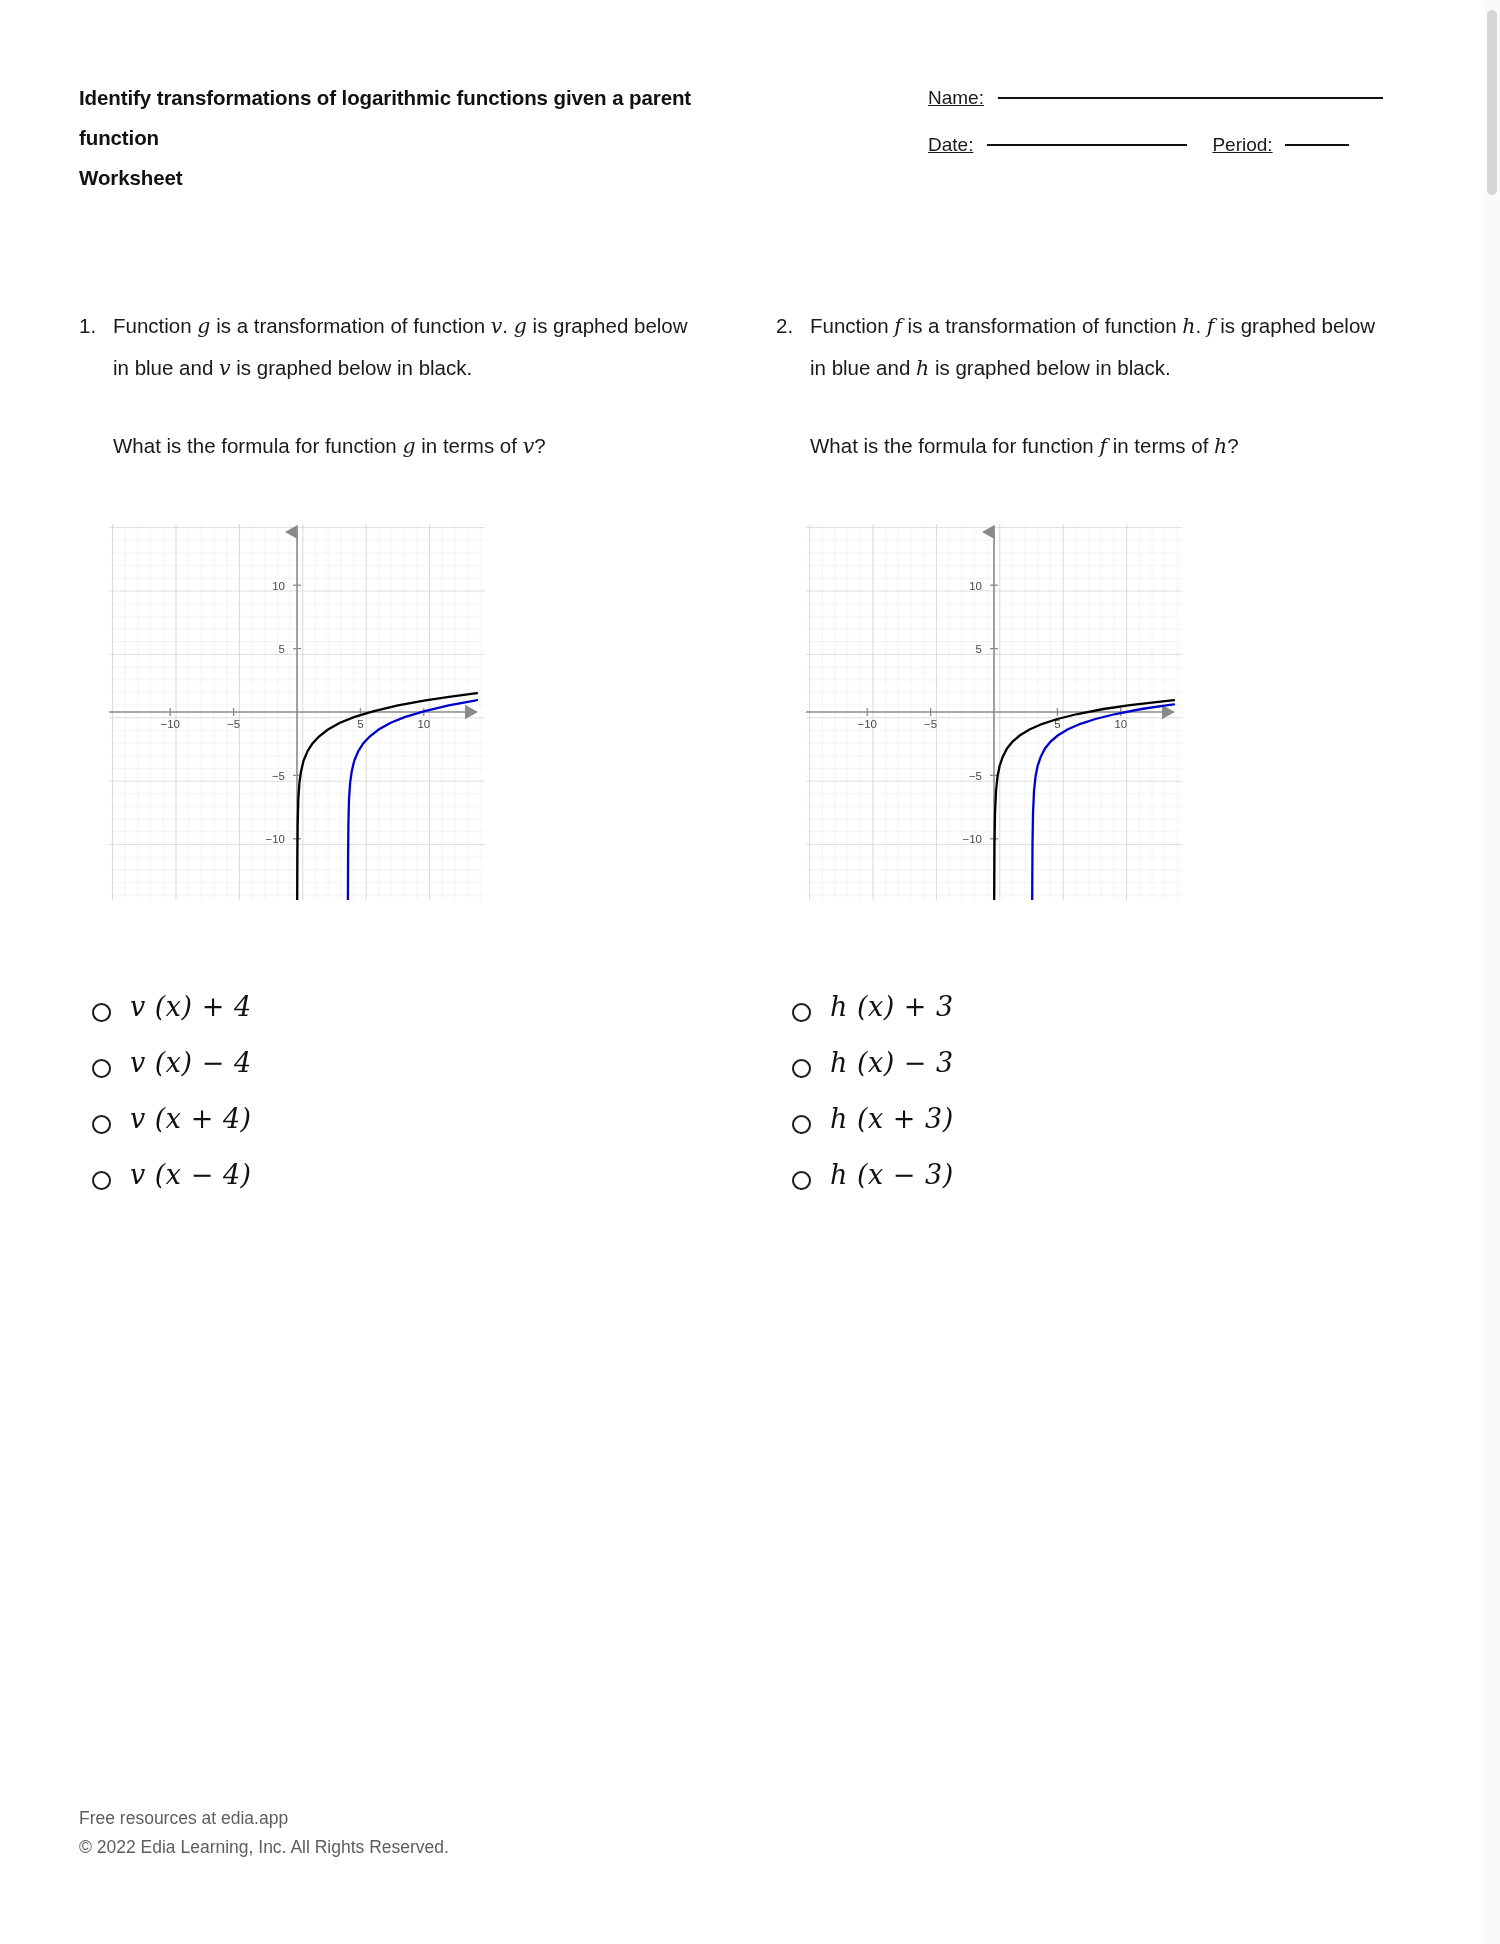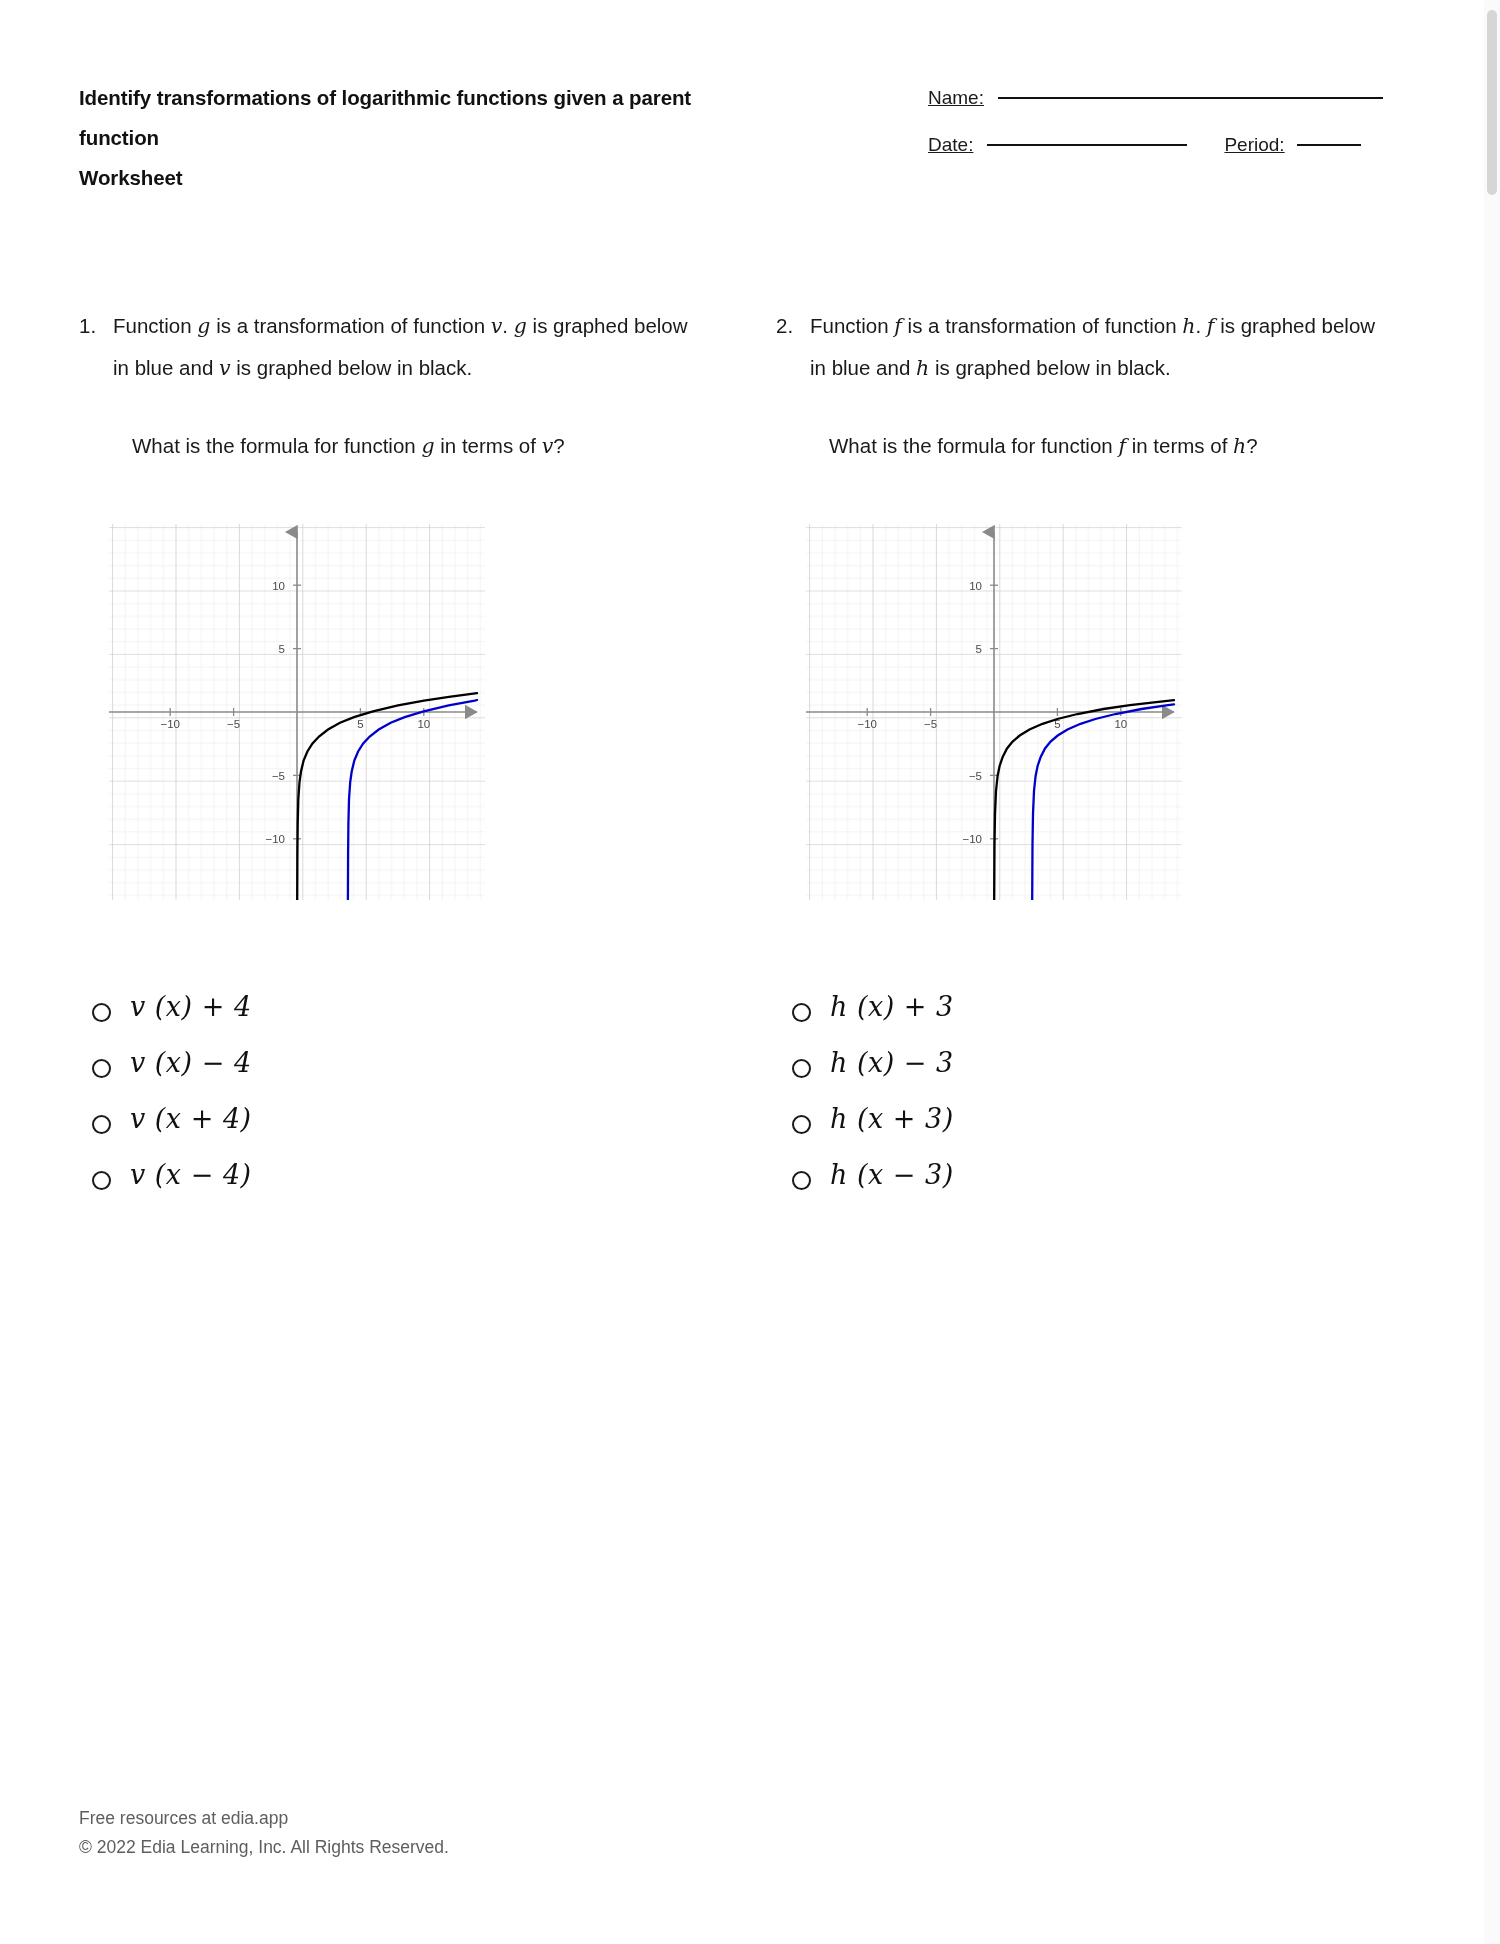--- a/index.html
+++ b/index.html
@@ -81,21 +81,21 @@
   .rule {
     display: inline-block;
     height: 0;
     border-bottom: 2.2px solid #111;
     position: relative;
     top: -5px;
   }
   .rule-name  { width: 385px; margin-left: 14px; }
   .rule-date  { width: 200px; margin-left: 14px; }
   .rule-period{ width: 64px;  margin-left: 12px; }
-  .meta-label-period { margin-left: 37px; }
+  .meta-label-period { margin-left: 25px; }
 
   
   .q-col {
     position: absolute;
     width: 620px;
   }
   .q-col.left  { left: 79px;  top: 305px; }
   .q-col.right { left: 776px; top: 305px; }
 
   .q-head {
@@ -106,21 +106,21 @@
   }
   .q-num {
     width: 34px;
     flex: 0 0 34px;
     font-size: 20.5px;
   }
   .q-text {
     flex: 1 1 auto;
   }
   .q-prompt {
-    margin-left: 53px;
+    margin-left: 34px;
     margin-top: 36px;
     font-size: 20.5px;
     line-height: 42px;
     color: #1a1a1a;
   }
 
   
   .mv {
     font-family: "DejaVu Serif", "Liberation Serif", serif;
     font-style: italic;

